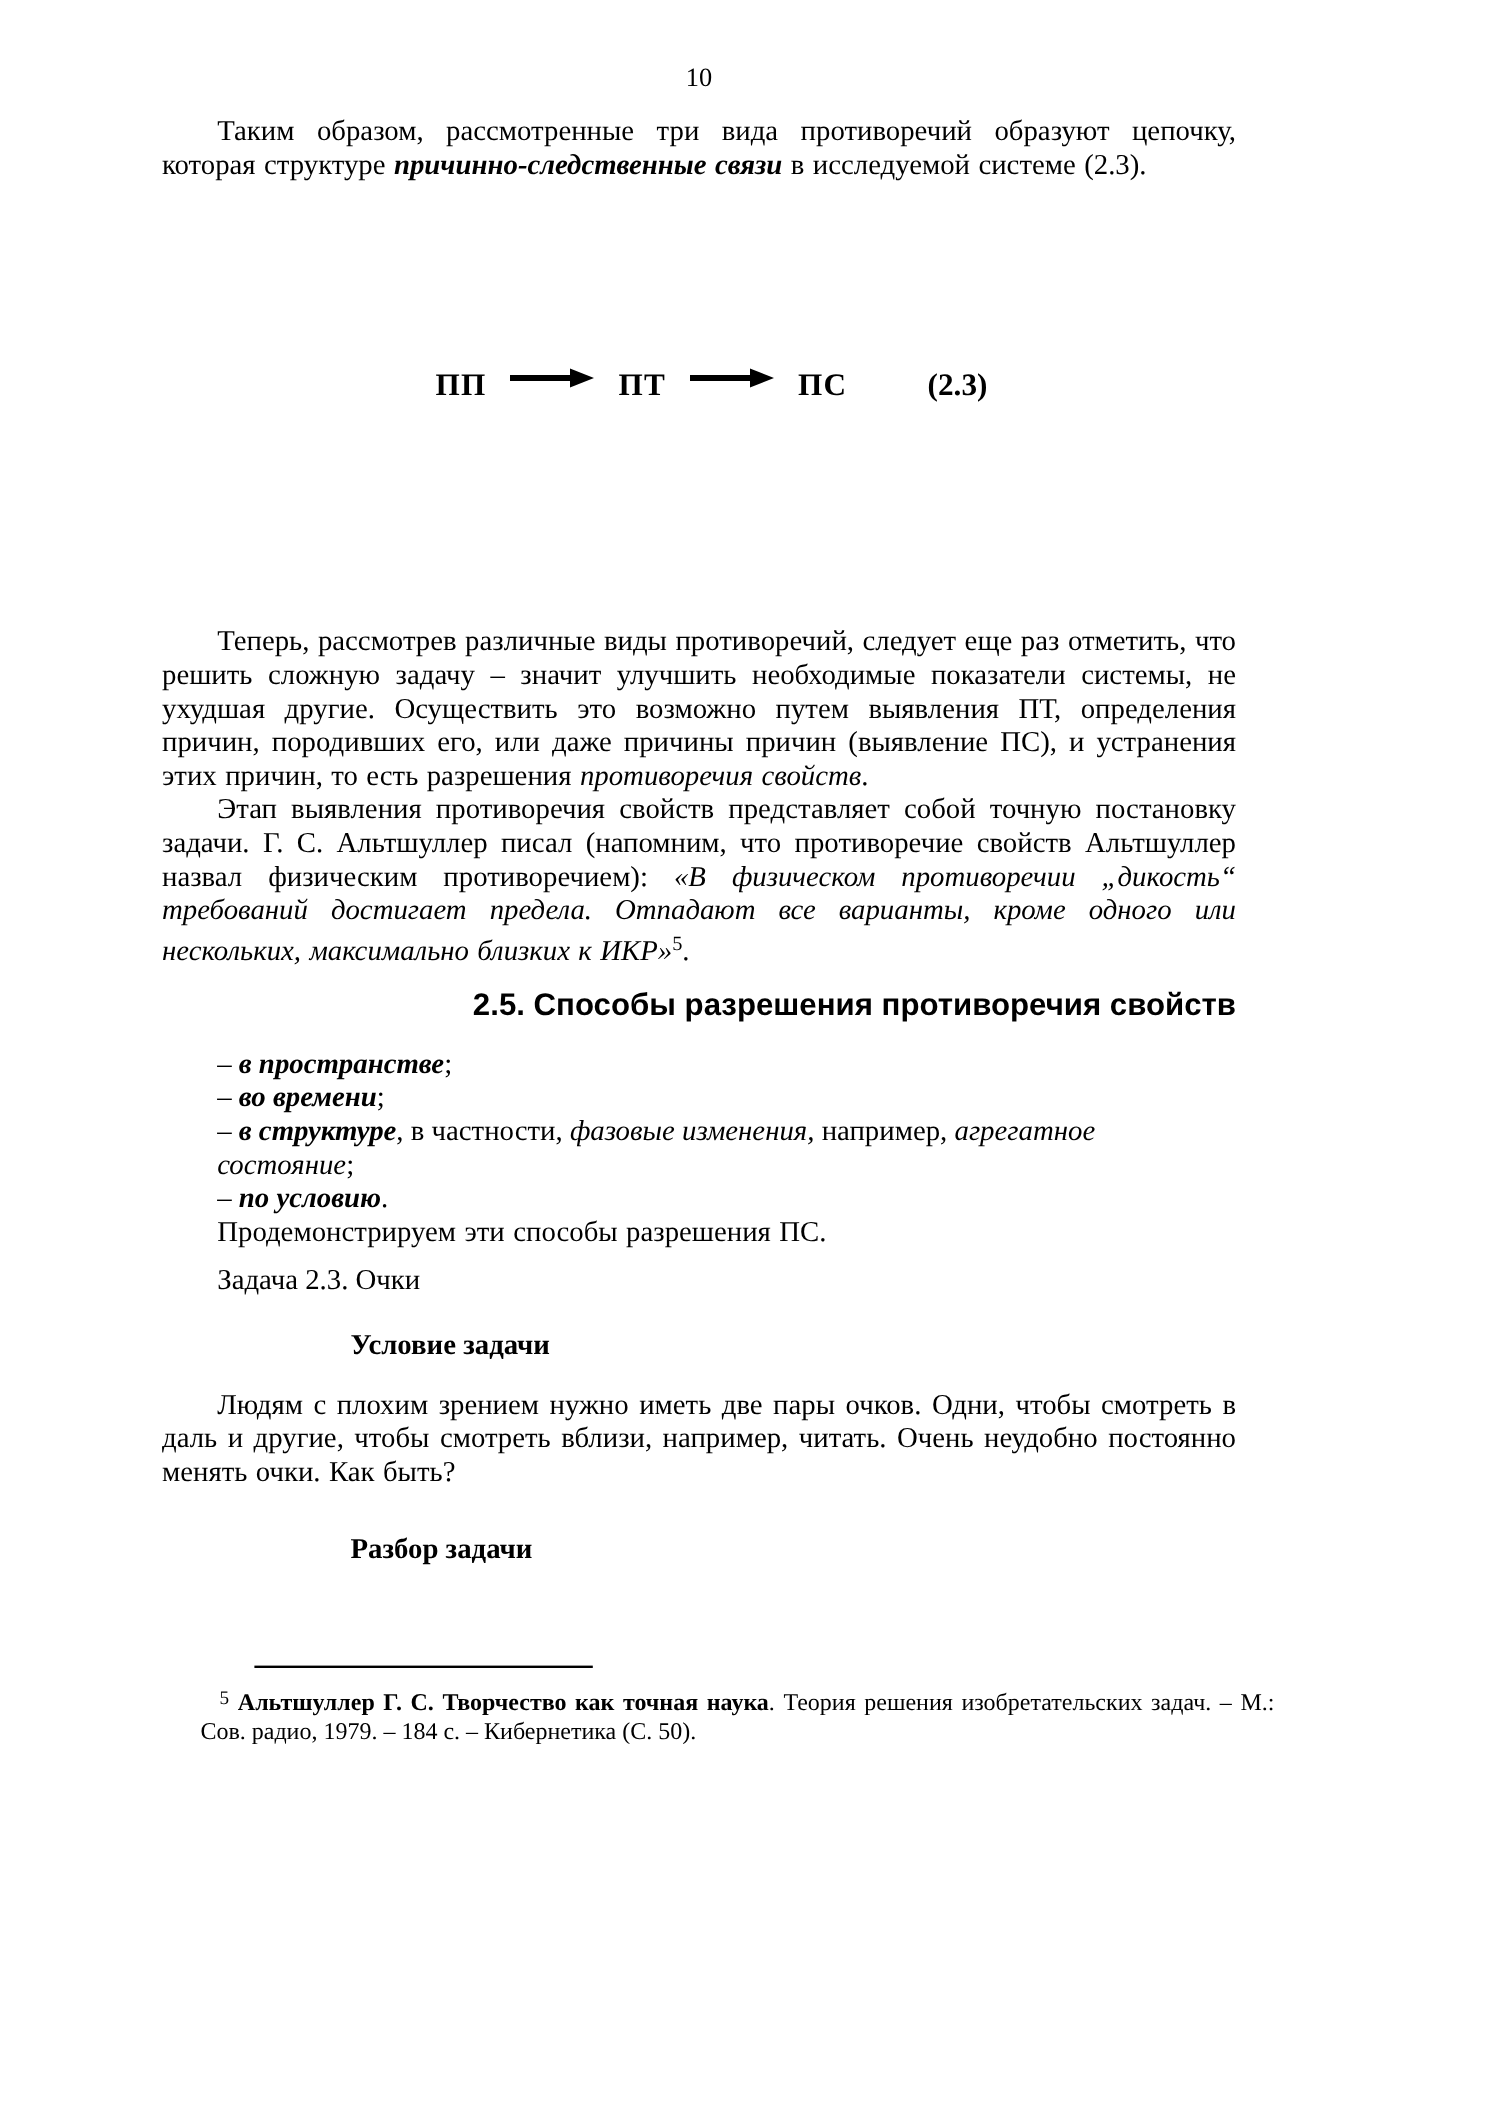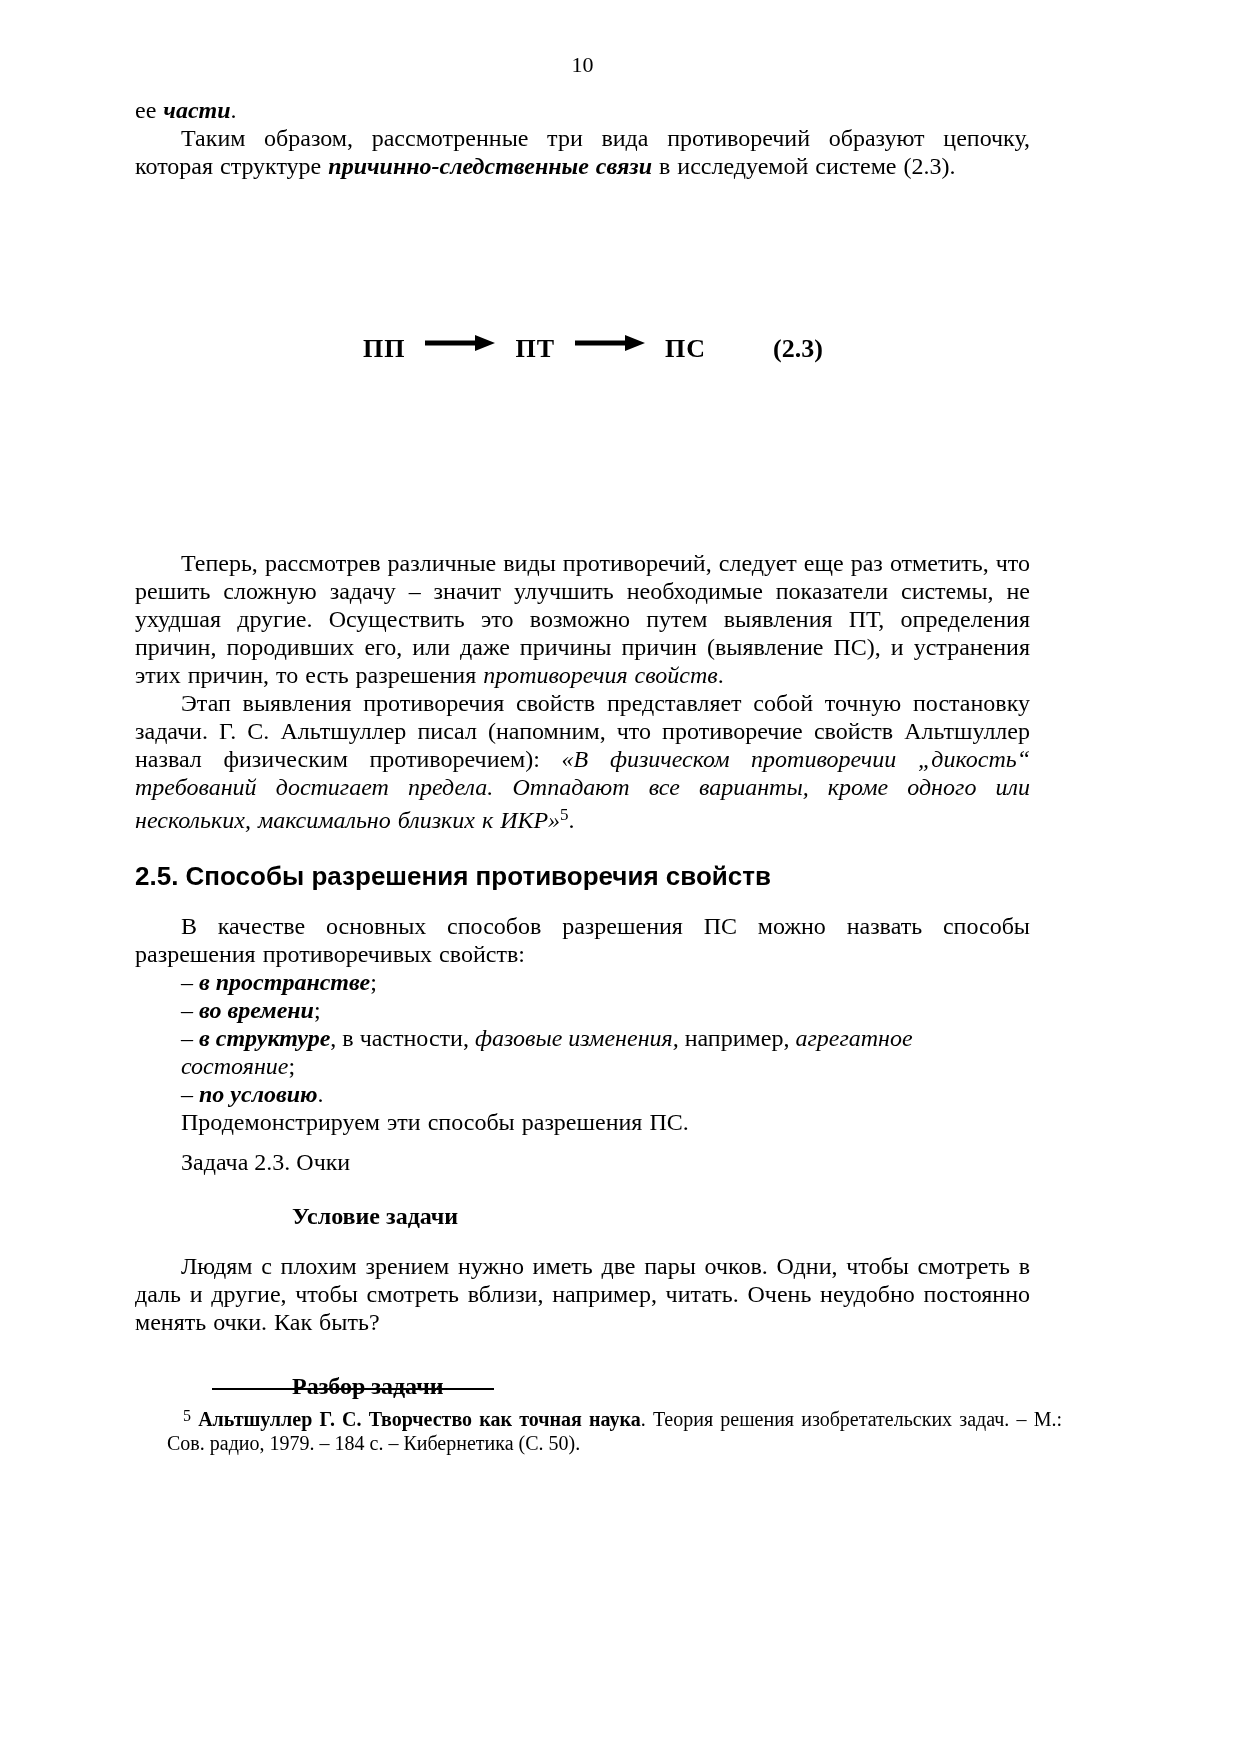--- a/index.html
+++ b/index.html
@@ -30,21 +30,21 @@
     position:absolute; left:228px; top:6px;
     display:flex; gap:20px;
   }
   .chain .node { font-weight:bold; font-size:26px; letter-spacing:1px; }
   .arrow { display:block; }
   .eq-label { position:absolute; left:638px; top:6px; font-weight:bold; font-size:26px; }
 
   h2.section-heading {
     font-family:"Liberation Sans", sans-serif;
     font-size:26px; line-height:32px; font-weight:bold;
-    text-align:left; margin-top:26px; margin-bottom:20px;
+    text-align:right; margin-top:14px; margin-bottom:20px;
   }
 
   p.list-item {
     font-size:24px; line-height:28px; padding-left:46px; text-align:left;
   }
 
   p.task-heading {
     font-size:24px; line-height:28px; font-weight:normal;
     text-indent:46px; margin-top:12px;
   }
@@ -67,21 +67,20 @@
   }
   .footnote-text .sup { font-size:16px; vertical-align:5px; }
 </style>
 </head>
 <body>
 
 <div class="page">
 
   <div class="page-number">10</div>
 
-  <p class="body no-indent"><span>ее </span><span class="bi">части</span><span>.</span></p>
 
   <p class="body"><span>Таким образом, рассмотренные три вида противоречий образуют цепочку, которая структуре </span><span class="bi">причинно-следственные связи</span><span> в исследуемой системе (2.3).</span></p>
 
   <div class="diagram">
     <div class="chain">
       <span class="node">ПП</span>
       <svg class="arrow" width="70" height="18" viewBox="0 0 70 18">
           <line x1="0" y1="9" x2="52" y2="9" stroke="#000" stroke-width="5"></line>
           <polygon points="50,1 70,9 50,17" fill="#000"></polygon>
         </svg>
@@ -94,21 +93,20 @@
     </div>
     <span class="eq-label">(2.3)</span>
   </div>
 
   <p class="body"><span>Теперь, рассмотрев различные виды противоречий, следует еще раз отметить, что решить сложную задачу – значит улучшить необходимые показатели системы, не ухудшая другие. Осуществить это возможно путем выявления ПТ, определения причин, породивших его, или даже причины причин (выявление ПС), и устранения этих причин, то есть разрешения </span><span class="it">противоречия свойств</span><span>.</span></p>
 
   <p class="body"><span>Этап выявления противоречия свойств представляет собой точную постановку задачи. Г. С. Альтшуллер писал (напомним, что противоречие свойств Альтшуллер назвал физическим противоречием): </span><span class="it">«В физическом противоречии „дикость“ требований достигает предела. Отпадают все варианты, кроме одного или нескольких, максимально близких к ИКР»</span><span class="sup">5</span><span>.</span></p>
 
   <h2 class="section-heading">2.5. Способы разрешения противоречия свойств</h2>
 
-  <p class="body">В качестве основных способов разрешения ПС можно назвать способы разрешения противоречивых свойств:</p>
 
   <p class="list-item"><span>– </span><span class="bi">в пространстве</span><span>;</span></p>
 
   <p class="list-item"><span>– </span><span class="bi">во времени</span><span>;</span></p>
 
   <p class="list-item"><span>– </span><span class="bi">в структуре</span><span>, в частности, </span><span class="it">фазовые изменения,</span><span> например, </span><span class="it">агрегатное состояние</span><span>;</span></p>
 
   <p class="list-item"><span>– </span><span class="bi">по условию</span><span>.</span></p>
 
   <p class="body">Продемонстрируем эти способы разрешения ПС.</p>

